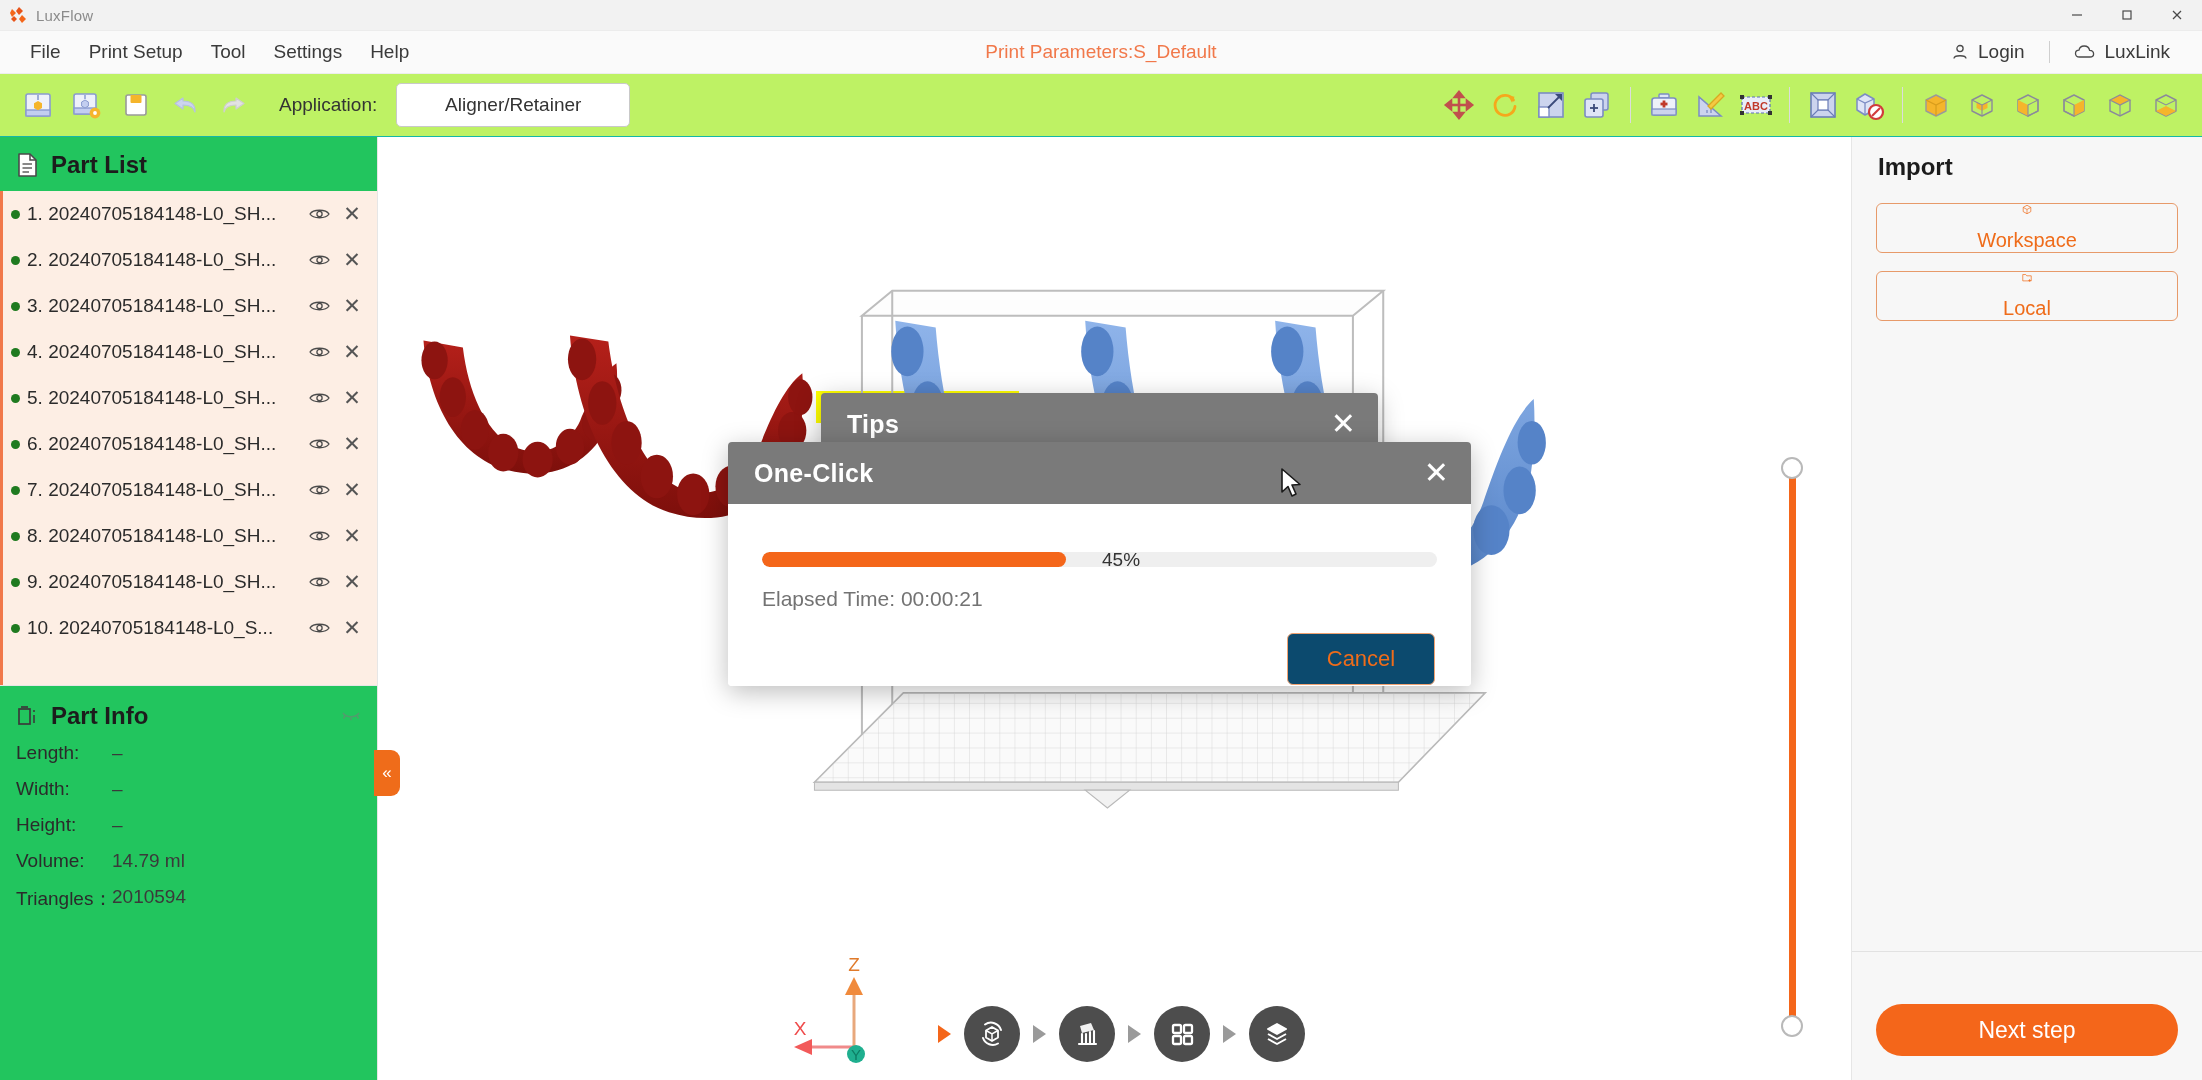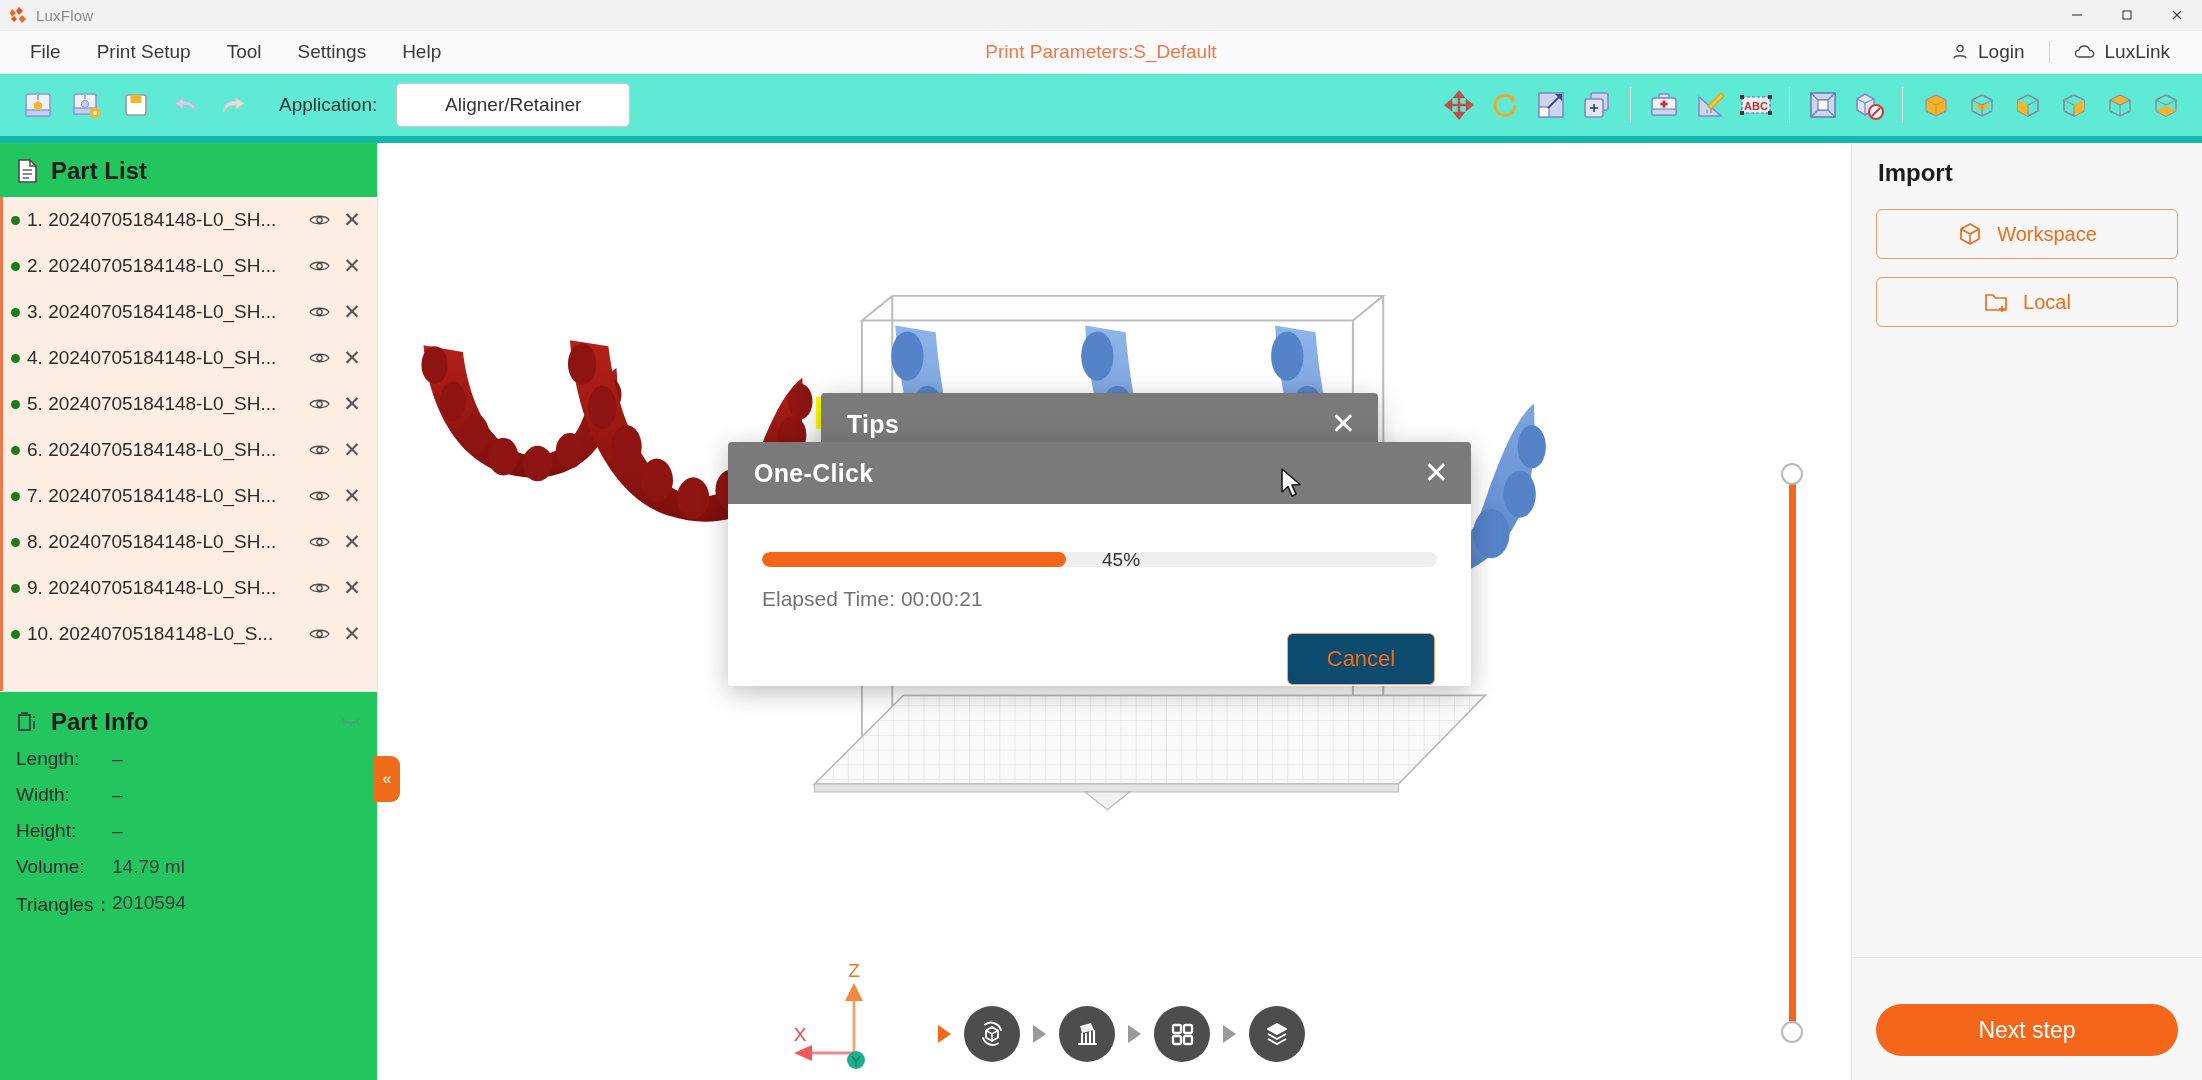--- a/index.html
+++ b/index.html
@@ -17,31 +17,31 @@
   .tb-logo{display:flex;align-items:center;gap:9px;padding-left:10px;}
   .tb-logo svg{display:block;}
   .tb-title{font-size:15px;color:#8b8b8b;letter-spacing:.2px;}
   .win-ctrls{margin-left:auto;display:flex;align-items:center;height:30px;}
   .win-btn{width:50px;height:30px;display:flex;align-items:center;justify-content:center;
            color:#5a5a5a;font-size:15px;}
 
   
   .menubar{height:42px;background:#fafafa;display:flex;align-items:center;position:relative;
            border-bottom:1px solid #ededed;flex:0 0 42px;}
-  .menu-items{display:flex;align-items:center;padding-left:18px;gap:12px;}
+  .menu-items{display:flex;align-items:center;padding-left:18px;gap:4px;}
   .menu-item{font-size:19px;color:#3a3a3a;padding:5px 12px;border-radius:3px;cursor:default;}
   .print-params{position:absolute;left:50%;transform:translateX(-50%);
                 font-size:19px;color:#f1784a;white-space:nowrap;}
   .tb-right{margin-left:auto;display:flex;align-items:center;gap:0;padding-right:22px;}
   .acct{display:flex;align-items:center;gap:9px;font-size:19px;color:#3a3a3a;padding:4px 10px;}
   .vdiv{width:1px;height:22px;background:#cfcfcf;margin:0 14px;}
 
   
-  .toolbar{height:62px;background:#5eead4;display:flex;align-items:center;
-           border-bottom:7px solid #14b8a6;flex:0 0 62px;}
+  .toolbar{height:62px;background:#bef264;display:flex;align-items:center;
+           border-bottom:1px solid #14b8a6;flex:0 0 62px;}
   .tool-left{display:flex;align-items:center;gap:5px;padding-left:16px;}
   .tbtn{width:44px;height:44px;display:flex;align-items:center;justify-content:center;border-radius:4px;}
   .app-label{font-size:19px;color:#333;margin-left:18px;margin-right:14px;white-space:nowrap;}
   .app-select{width:232px;height:42px;border:1px solid #c9c9c9;border-radius:5px;background:#fff;
               display:flex;align-items:center;justify-content:center;font-size:19px;color:#333;}
   .tool-right{margin-left:auto;display:flex;align-items:center;gap:2px;padding-right:14px;}
   .tsep{width:1px;height:36px;background:#dcdcdc;margin:0 9px;}
 
   
   .body{flex:1;display:flex;min-height:0;position:relative;}
@@ -92,21 +92,21 @@
   .wstep{width:56px;height:56px;border-radius:50%;background:#4d4d4d;display:flex;
          align-items:center;justify-content:center;}
 
   
   .right{width:350px;flex:0 0 350px;background:#f7f7f7;border-left:1px solid #e6e6e6;
          display:flex;flex-direction:column;position:relative;}
   .right-title{font-size:24px;font-weight:bold;color:#1c1c1c;padding:16px 0 0 26px;}
   .imp-btns{padding:22px 24px 0 24px;display:flex;flex-direction:column;gap:18px;}
   .imp-btn{height:48px;border:1px solid #e79a6a;border-radius:6px;background:#f7f7f7;
            display:flex;align-items:center;justify-content:center;gap:14px;
-           color:#ef6c1a;font-size:20px;}
+           color:#ef6c1a;font-size:20px;flex-direction:column;}
   .right-sep{position:absolute;left:0;right:0;top:814px;height:1px;background:#e2e2e2;}
   .next-wrap{margin-top:auto;padding:0 24px 24px 24px;}
   .next-btn{height:52px;border-radius:26px;background:#f4661a;display:flex;align-items:center;
             justify-content:center;color:#fff;font-size:23px;}
 
   
   .dlg{position:absolute;border-radius:4px;box-shadow:0 6px 26px rgba(0,0,0,.26);overflow:hidden;}
   .dlg-head{height:62px;background:#7a7a7a;display:flex;align-items:center;
             padding:0 22px 0 26px;color:#fff;}
   .dlg-ttl{font-size:25px;font-weight:bold;letter-spacing:.3px;}

